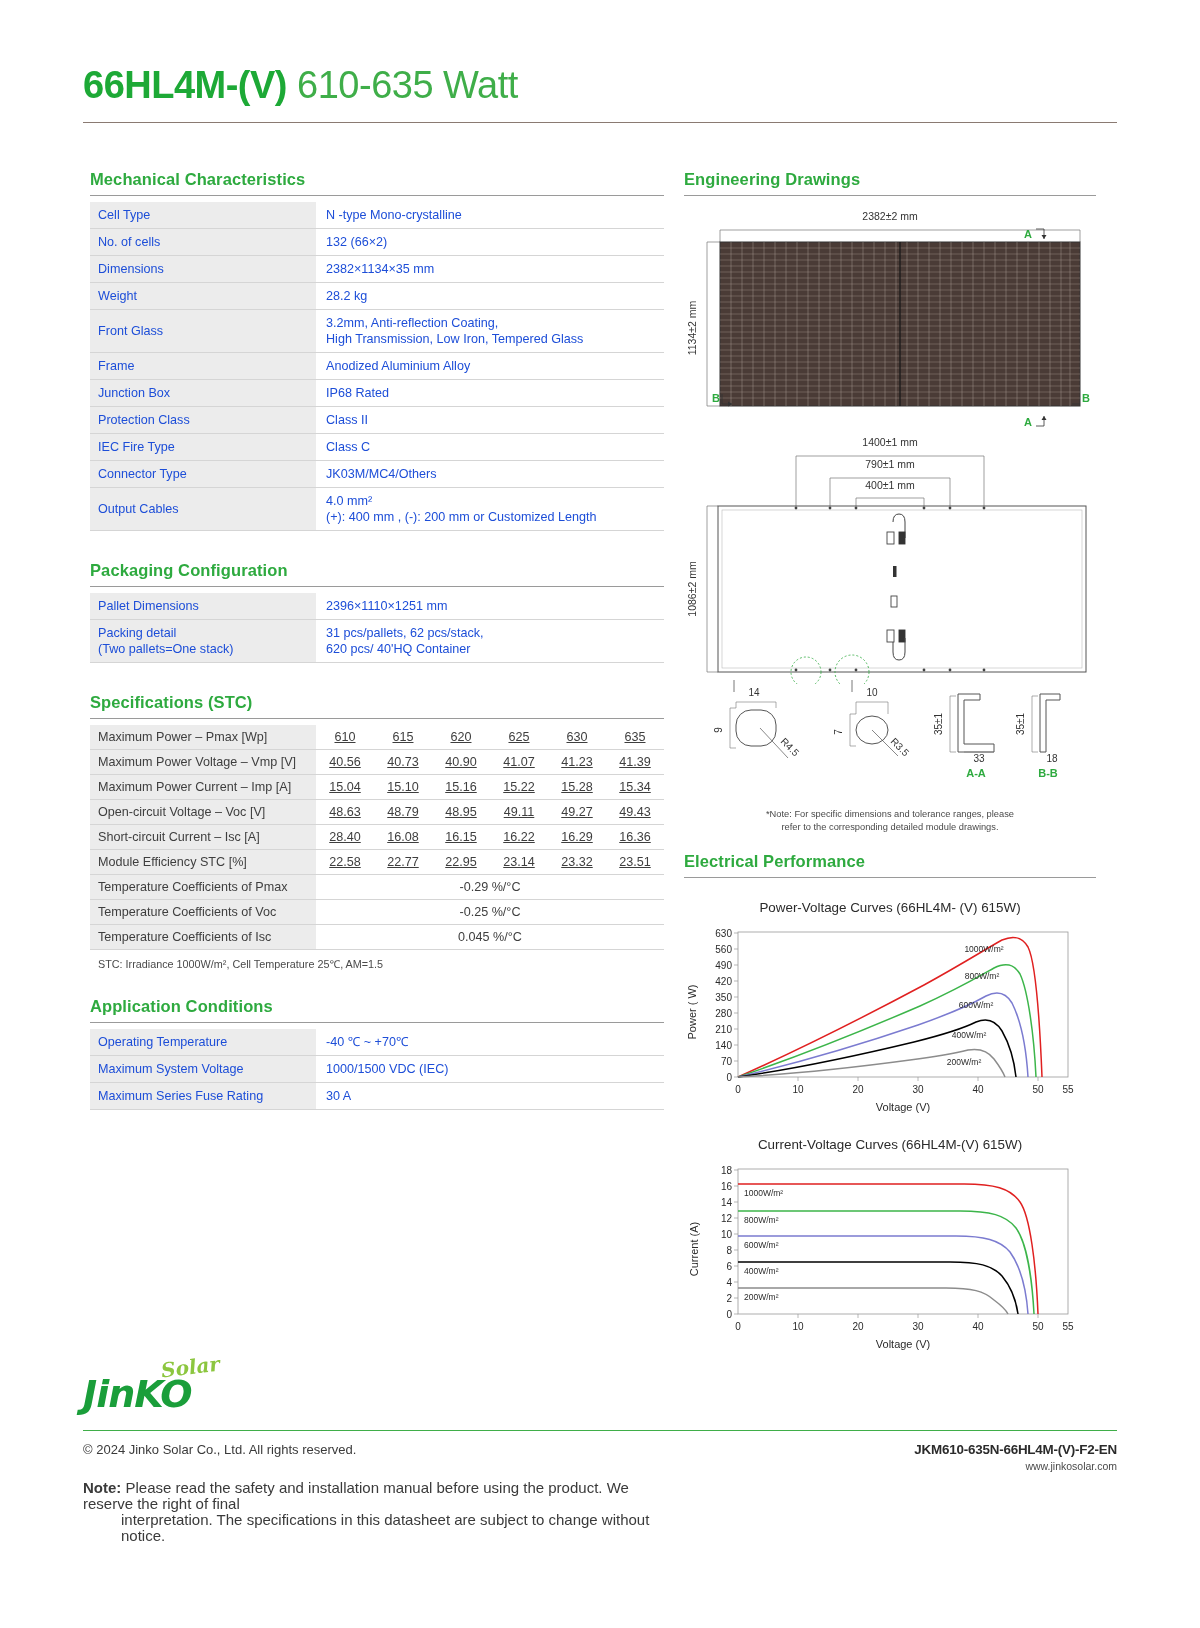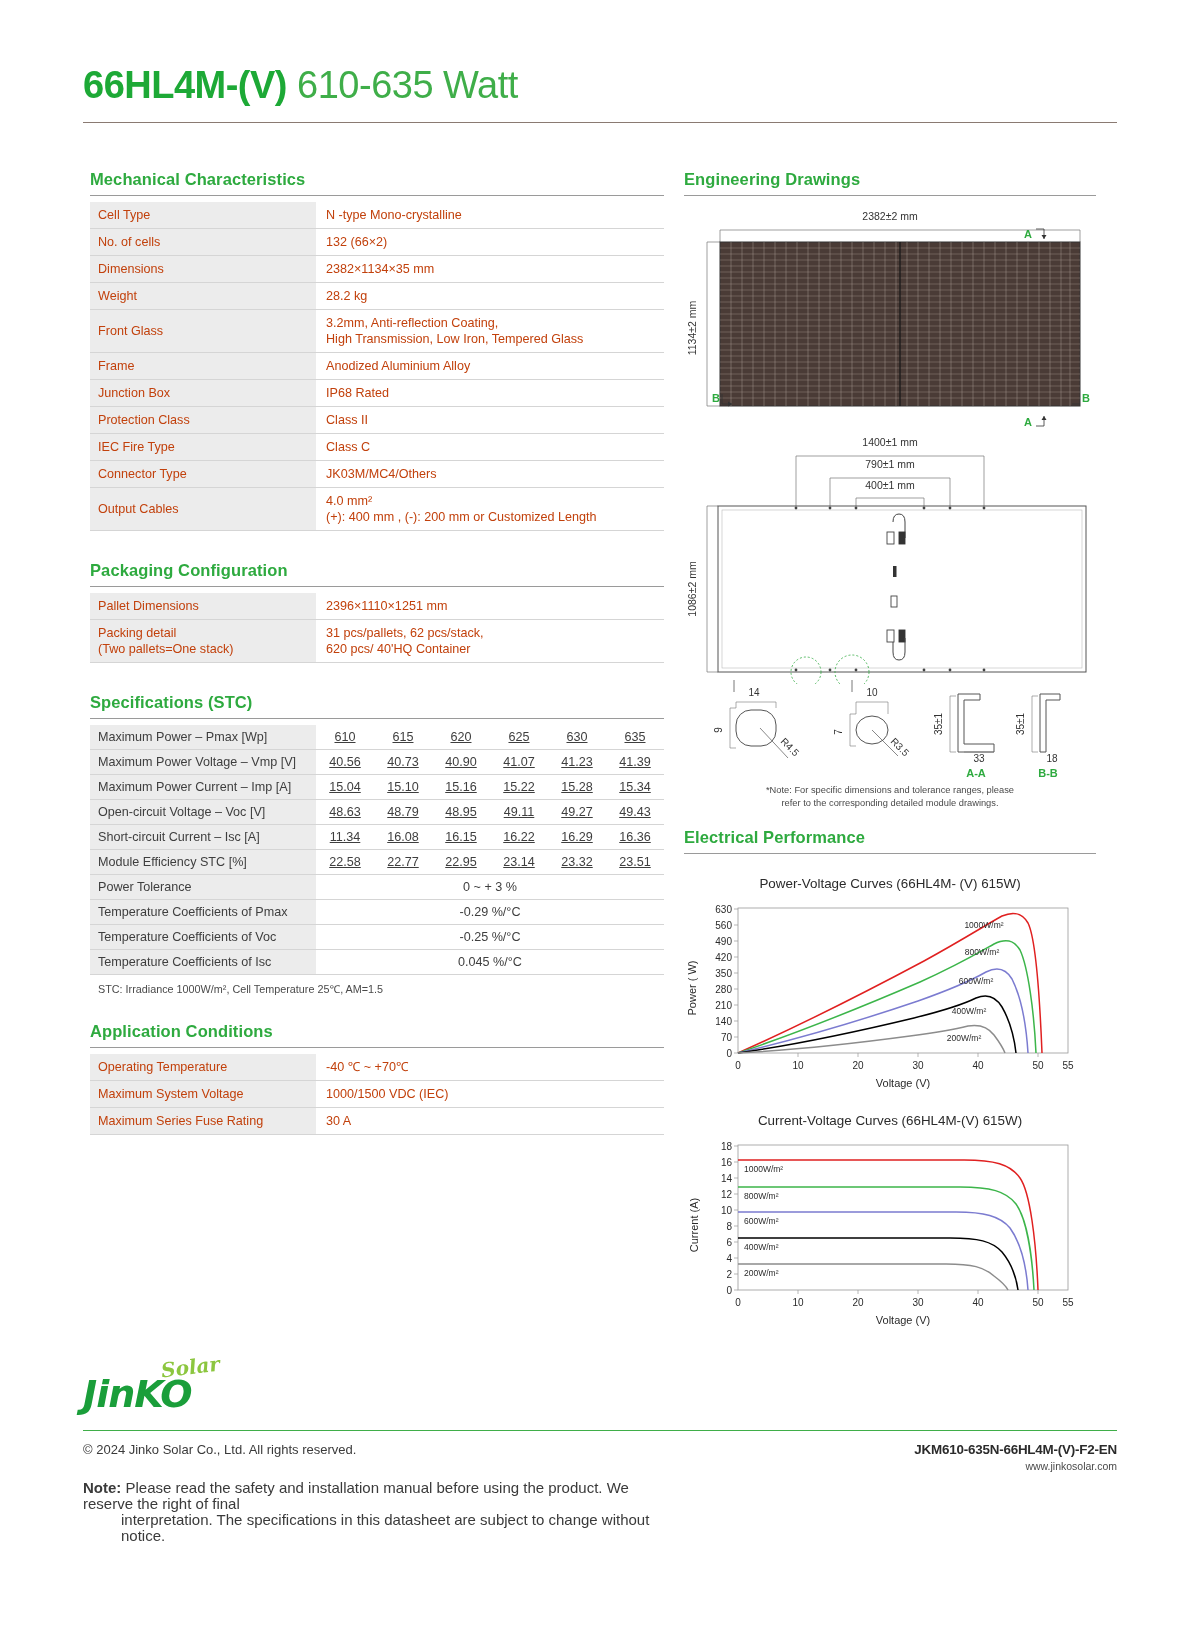--- a/index.html
+++ b/index.html
@@ -26,21 +26,21 @@
     letter-spacing: 0.1px;
   }
   .sec-rule { border-bottom: 1.5px solid #9a9a9a; margin-top: 6px; }
 
   
   .left-col { position: absolute; left: 90px; top: 170px; width: 574px; }
   .right-col { position: absolute; left: 684px; top: 170px; width: 412px; }
 
   table.spec { width: 100%; border-collapse: collapse; margin-top: 6px; }
   table.spec td {
-    font-size: 12.6px; color: #c2410c;
+    font-size: 12.6px; color: #1d4ed8;
     padding: 5px 8px 5px 8px;
     border-bottom: 1px solid #d5d5d5;
     vertical-align: middle;
     line-height: 16px;
   }
   table.spec td.k { background: #ececec; width: 226px; }
   table.spec td.v { background: #ffffff; padding-left: 10px; }
   .two-line { line-height: 17px; }
 
   
@@ -55,21 +55,21 @@
   table.stc td.span { text-align: center; background: #fff; }
   .stc-note { font-size: 10.8px; color: #4a4a4a; margin-top: 6px; padding-left: 8px; }
 
   .gap-lg { height: 30px; }
   .gap-md { height: 26px; }
 
   
   .draw-wrap { position: relative; margin-top: 12px; }
   .eng-note {
     font-size: 9.3px; color: #4a4a4a; text-align: center;
-    line-height: 13px; margin-top: 0;
+    line-height: 13px; margin-top: 24px;
   }
 
   
   .chart-title { text-align: center; font-size: 13.4px; color: #2b2b2b; margin-bottom: 2px; }
   .chart-box { position: relative; }
   svg text { font-family: "Liberation Sans", sans-serif; }
 
   
   .footer { position: absolute; left: 83px; top: 1372px; width: 1034px; }
   .logo-row { height: 58px; position: relative; }
@@ -228,39 +228,35 @@
         <td class="k">Open-circuit Voltage – Voc [V]</td>
         <td class="n">48.63</td>
         <td class="n">48.79</td>
         <td class="n">48.95</td>
         <td class="n">49.11</td>
         <td class="n">49.27</td>
         <td class="n">49.43</td>
       </tr>
       <tr>
         <td class="k">Short-circuit Current – Isc [A]</td>
-        <td class="n">11.34</td>
+        <td class="n">28.40</td>
         <td class="n">16.08</td>
         <td class="n">16.15</td>
         <td class="n">16.22</td>
         <td class="n">16.29</td>
         <td class="n">16.36</td>
       </tr>
       <tr>
         <td class="k">Module Efficiency STC [%]</td>
         <td class="n">22.58</td>
         <td class="n">22.77</td>
         <td class="n">22.95</td>
         <td class="n">23.14</td>
         <td class="n">23.32</td>
         <td class="n">23.51</td>
-      </tr>
-      <tr>
-        <td class="k">Power Tolerance</td>
-        <td class="span" colspan="6">0 ~ + 3 %</td>
       </tr>
       <tr>
         <td class="k">Temperature Coefficients of Pmax</td>
         <td class="span" colspan="6">-0.29 %/°C</td>
       </tr>
       <tr>
         <td class="k">Temperature Coefficients of Voc</td>
         <td class="span" colspan="6">-0.25 %/°C</td>
       </tr>
       <tr>

